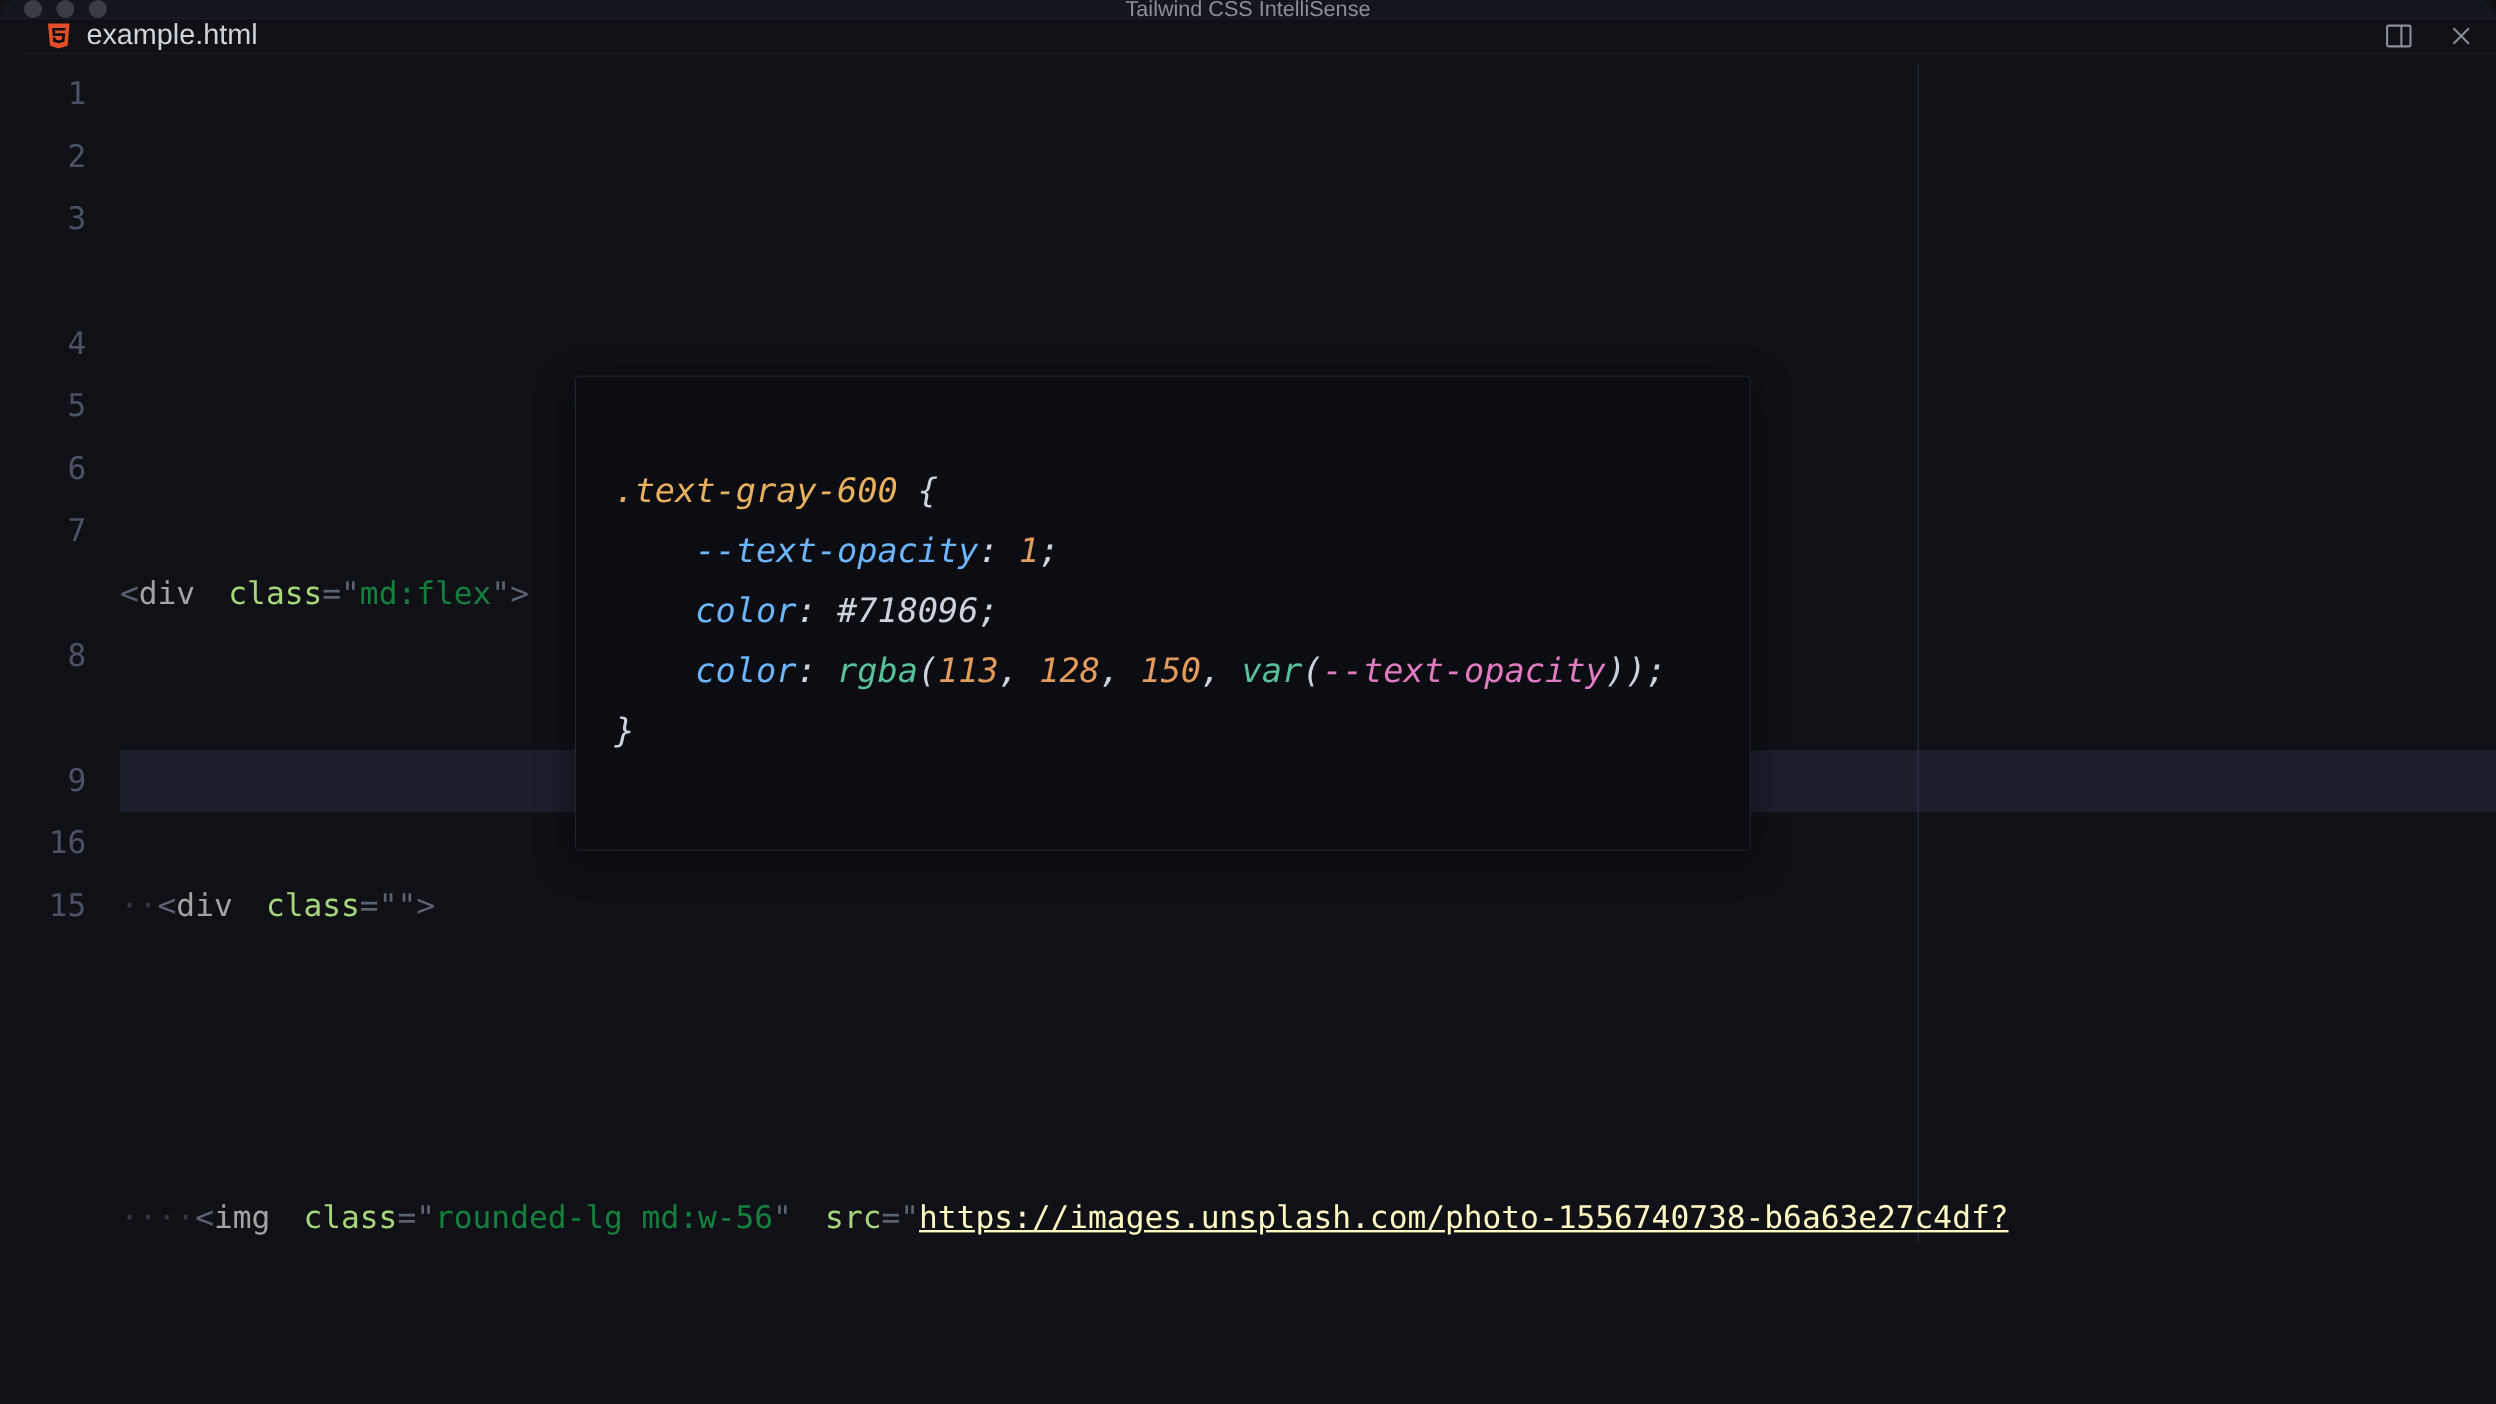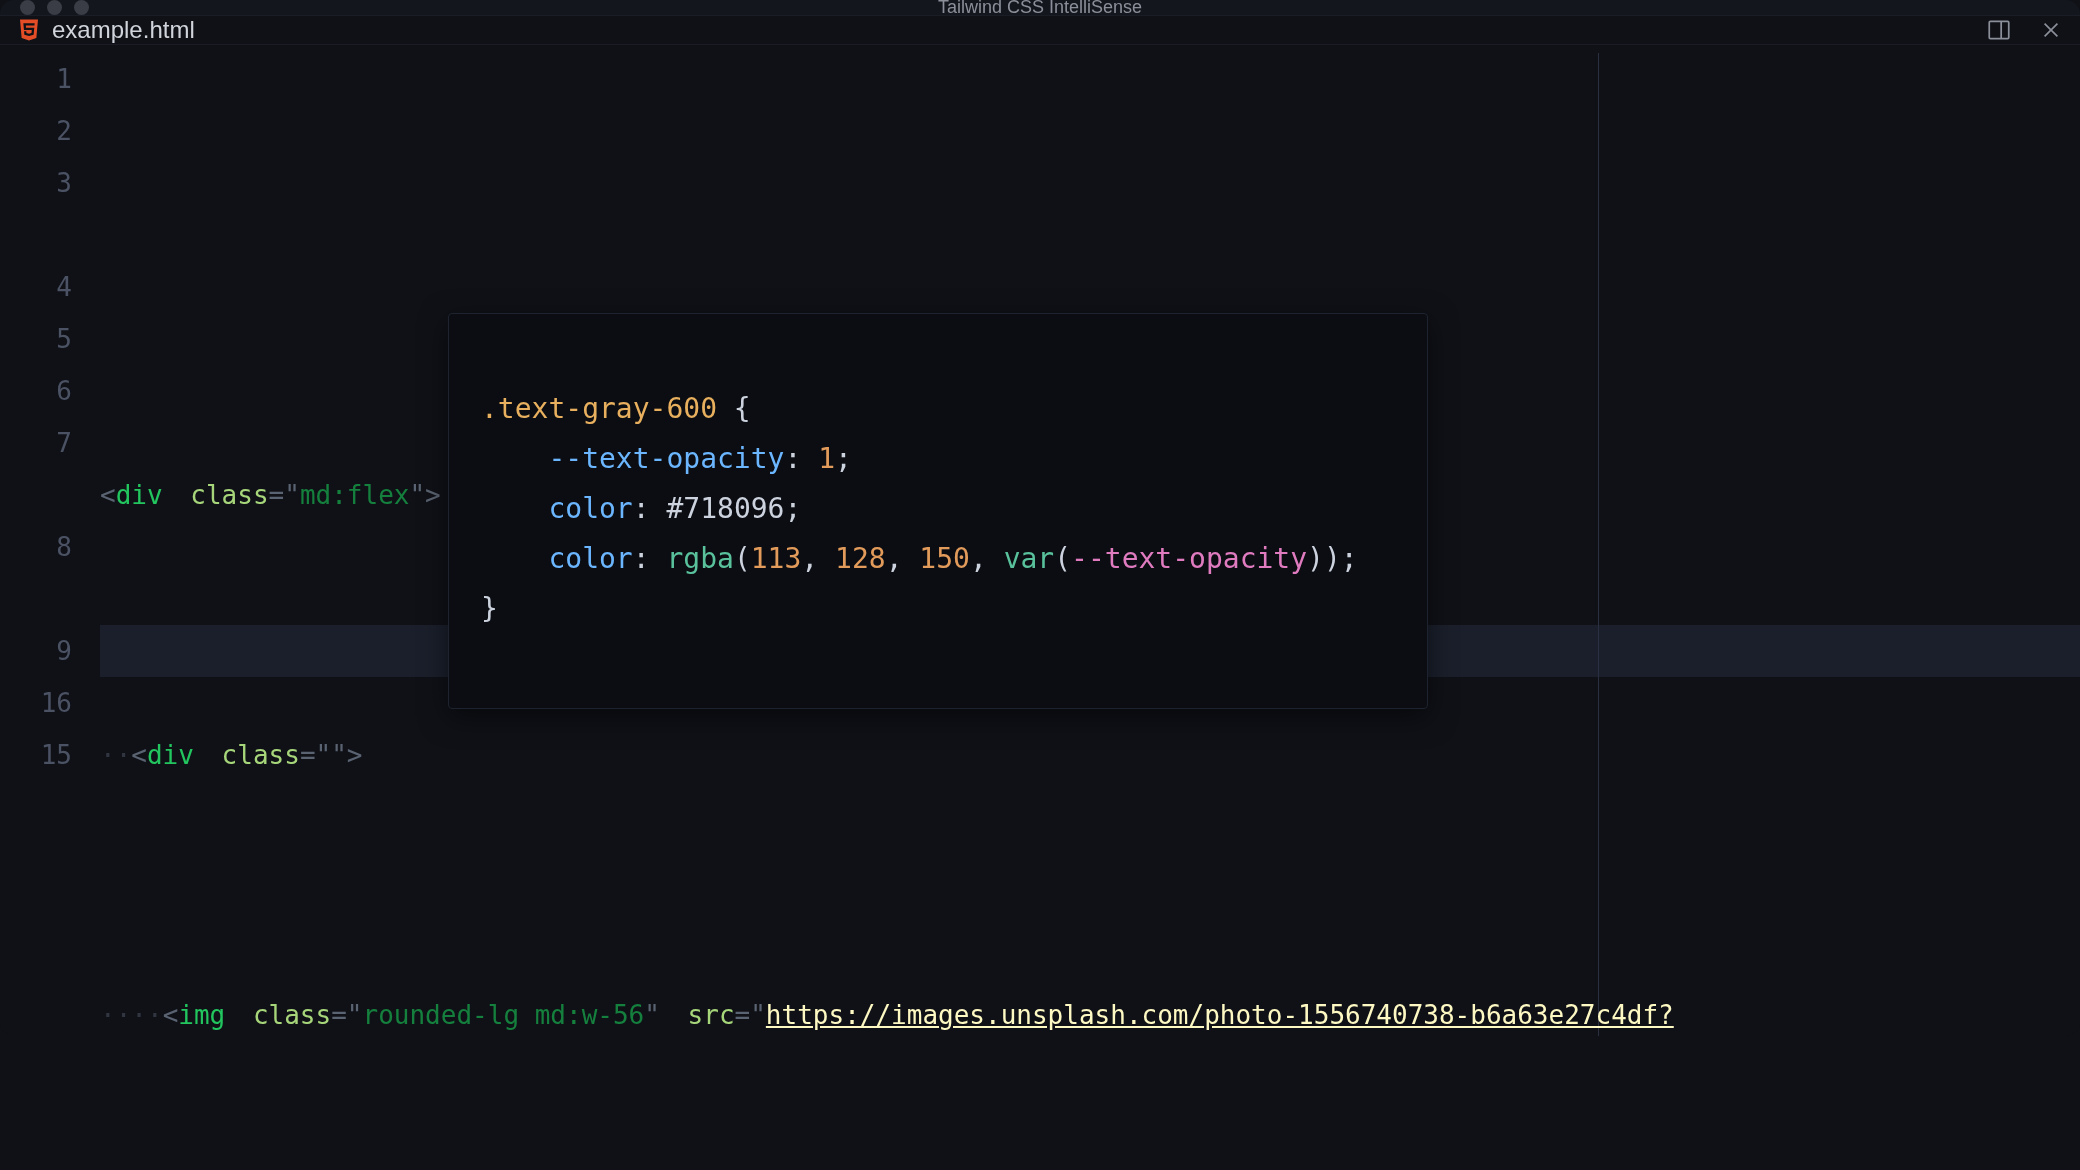--- a/index.html
+++ b/index.html
@@ -43,20 +43,21 @@
     color: #8b8f99;
     pointer-events: none;
   }
   .tabbar {
     height: 52px;
     display: flex;
     align-items: center;
     padding: 0 18px;
     border-bottom: 1px solid #1a1d26;
     justify-content: space-between;
+    margin-left: 20px;
   }
   .tab {
     display: flex;
     align-items: center;
     gap: 12px;
     font-family: -apple-system, BlinkMacSystemFont, "Segoe UI", sans-serif;
     font-size: 24px;
     color: #d1d5db;
   }
   .html5-icon {
@@ -82,21 +83,21 @@
   }
   .gutter .ln { height: 52px; }
   .code {
     flex: 1;
     position: relative;
     white-space: pre;
     color: #c9d1d9;
   }
   .codeline { height: 52px; display:flex; align-items:center; white-space: pre; }
   .tok-punct { color: #5a6371; }
-  .tok-tag   { color: #22c55e; }
+  .tok-tag   { color: #a3a3a3; }
   .tok-attr  { color: #a7d67a; margin-left: 12px; }
   .tok-eq    { color: #5a6371; }
   .tok-str   { color: #15803d; }
   .tok-url   { color: #fef9c3; text-decoration: underline; }
   .tok-dot   { color: #303540; }
   .highlight-line {
     position: absolute;
     left: 0; right: 0;
     height: 52px;
     background: rgba(40,48,68,0.45);
@@ -227,21 +228,21 @@
       
       
 
       
       
 
       
       
 
       
-      <div class="hover-tooltip" style="left:348px; top:260px; width:980px;">
+      <div class="hover-tooltip" style="left:379px; top:260px; width:980px;font-style:italic;">
 <span class="tt-selector">.text-gray-600</span><span class="tt-brace"> {</span>
 <span>    </span><span class="tt-prop">--text-opacity</span><span class="tt-punct">: </span><span class="tt-num">1</span><span class="tt-punct">;</span>
 <span>    </span><span class="tt-prop">color</span><span class="tt-punct">: </span><span class="tt-plain">#718096</span><span class="tt-punct">;</span>
 <span>    </span><span class="tt-prop">color</span><span class="tt-punct">: </span><span class="tt-func">rgba</span><span class="tt-punct">(</span><span class="tt-num">113</span><span class="tt-punct">, </span><span class="tt-num">128</span><span class="tt-punct">, </span><span class="tt-num">150</span><span class="tt-punct">, </span><span class="tt-func">var</span><span class="tt-punct">(</span><span class="tt-var">--text-opacity</span><span class="tt-punct">))</span><span class="tt-punct">;</span>
 <span class="tt-brace">}</span>
       </div>
 
     </div>
   </div>
 

